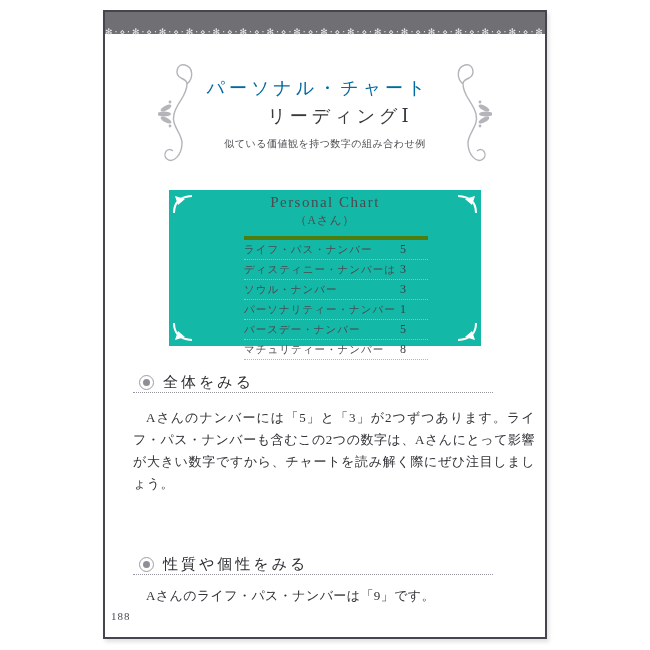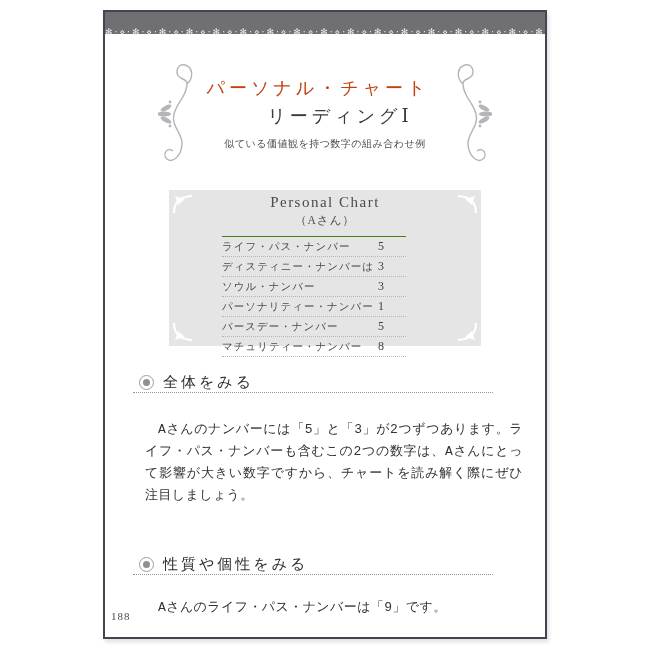--- a/index.html
+++ b/index.html
@@ -20,46 +20,46 @@
     text-align:center;color:#ededf0;font-size:9px;line-height:14px;
     letter-spacing:2px;white-space:nowrap;overflow:hidden;
     font-family:"DejaVu Sans",sans-serif;
   }
   
   .flourish{position:absolute;width:40px;height:104px;}
   .flourish.left{left:53px;top:50px;}
   .flourish.right{right:53px;top:50px;transform:scaleX(-1);}
   .title1{
     position:absolute;left:0;right:14px;top:64px;text-align:center;
-    font-size:18px;letter-spacing:4px;color:#c2410c;
+    font-size:18px;letter-spacing:4px;color:#0369a1;
   }
   .title2{
     position:absolute;left:0;right:0;top:92px;text-align:center;
     font-size:18px;letter-spacing:4px;color:#38383d;margin-left:30px;
   }
   .subtitle{
     position:absolute;left:0;right:0;top:125px;text-align:center;
     font-size:10px;letter-spacing:0.5px;color:#4c4c52;
   }
   
   .panel{
     position:absolute;left:64px;top:178px;width:312px;height:156px;
-    background:#e5e5e5;
+    background:#14b8a6;
   }
   .panel-title{
     position:absolute;left:0;right:0;top:4px;text-align:center;
     font-size:15px;letter-spacing:1.5px;color:#4b4b50;
   }
   .panel-subject{
     position:absolute;left:0;right:0;top:23px;text-align:center;
     font-size:11.5px;letter-spacing:1px;color:#4b4b50;
   }
   .chart-table{
-    position:absolute;left:53px;top:46px;width:184px;
-    border-top:1px solid #4d7c0f;
+    position:absolute;left:75px;top:46px;width:184px;
+    border-top:4px solid #4d7c0f;
   }
   .crow{
     display:flex;align-items:center;height:19px;
     border-bottom:1px dotted #b4b4ba;
   }
   .crow .clabel{
     flex:0 0 156px;font-size:10.5px;letter-spacing:1px;color:#4a4a50;
     white-space:nowrap;overflow:hidden;
   }
   .crow .cval{flex:1;font-size:12px;color:#3d3d43;}
@@ -91,21 +91,21 @@
     position:absolute;left:28px;width:360px;height:0;
     border-bottom:1.5px dotted #96969e;
   }
   .dotline.d1{top:380px;}
   .dotline.d2{top:562px;}
   .bodytext{
     position:absolute;left:28px;width:402px;
     font-size:13px;line-height:22px;letter-spacing:0.4px;color:#323237;
     text-align:justify;
   }
-  .bodytext p{margin:12px;text-indent:1em;font-family:Liberation Mono, monospace;}
+  .bodytext p{margin:0;text-indent:1em;}
   .bt1{top:395px;}
   .bt2{top:573px;}
   .pagenum{
     position:absolute;left:6px;top:598px;font-size:11px;
     letter-spacing:1px;color:#4a4a50;
   }
 </style>
 </head>
 <body>
 

